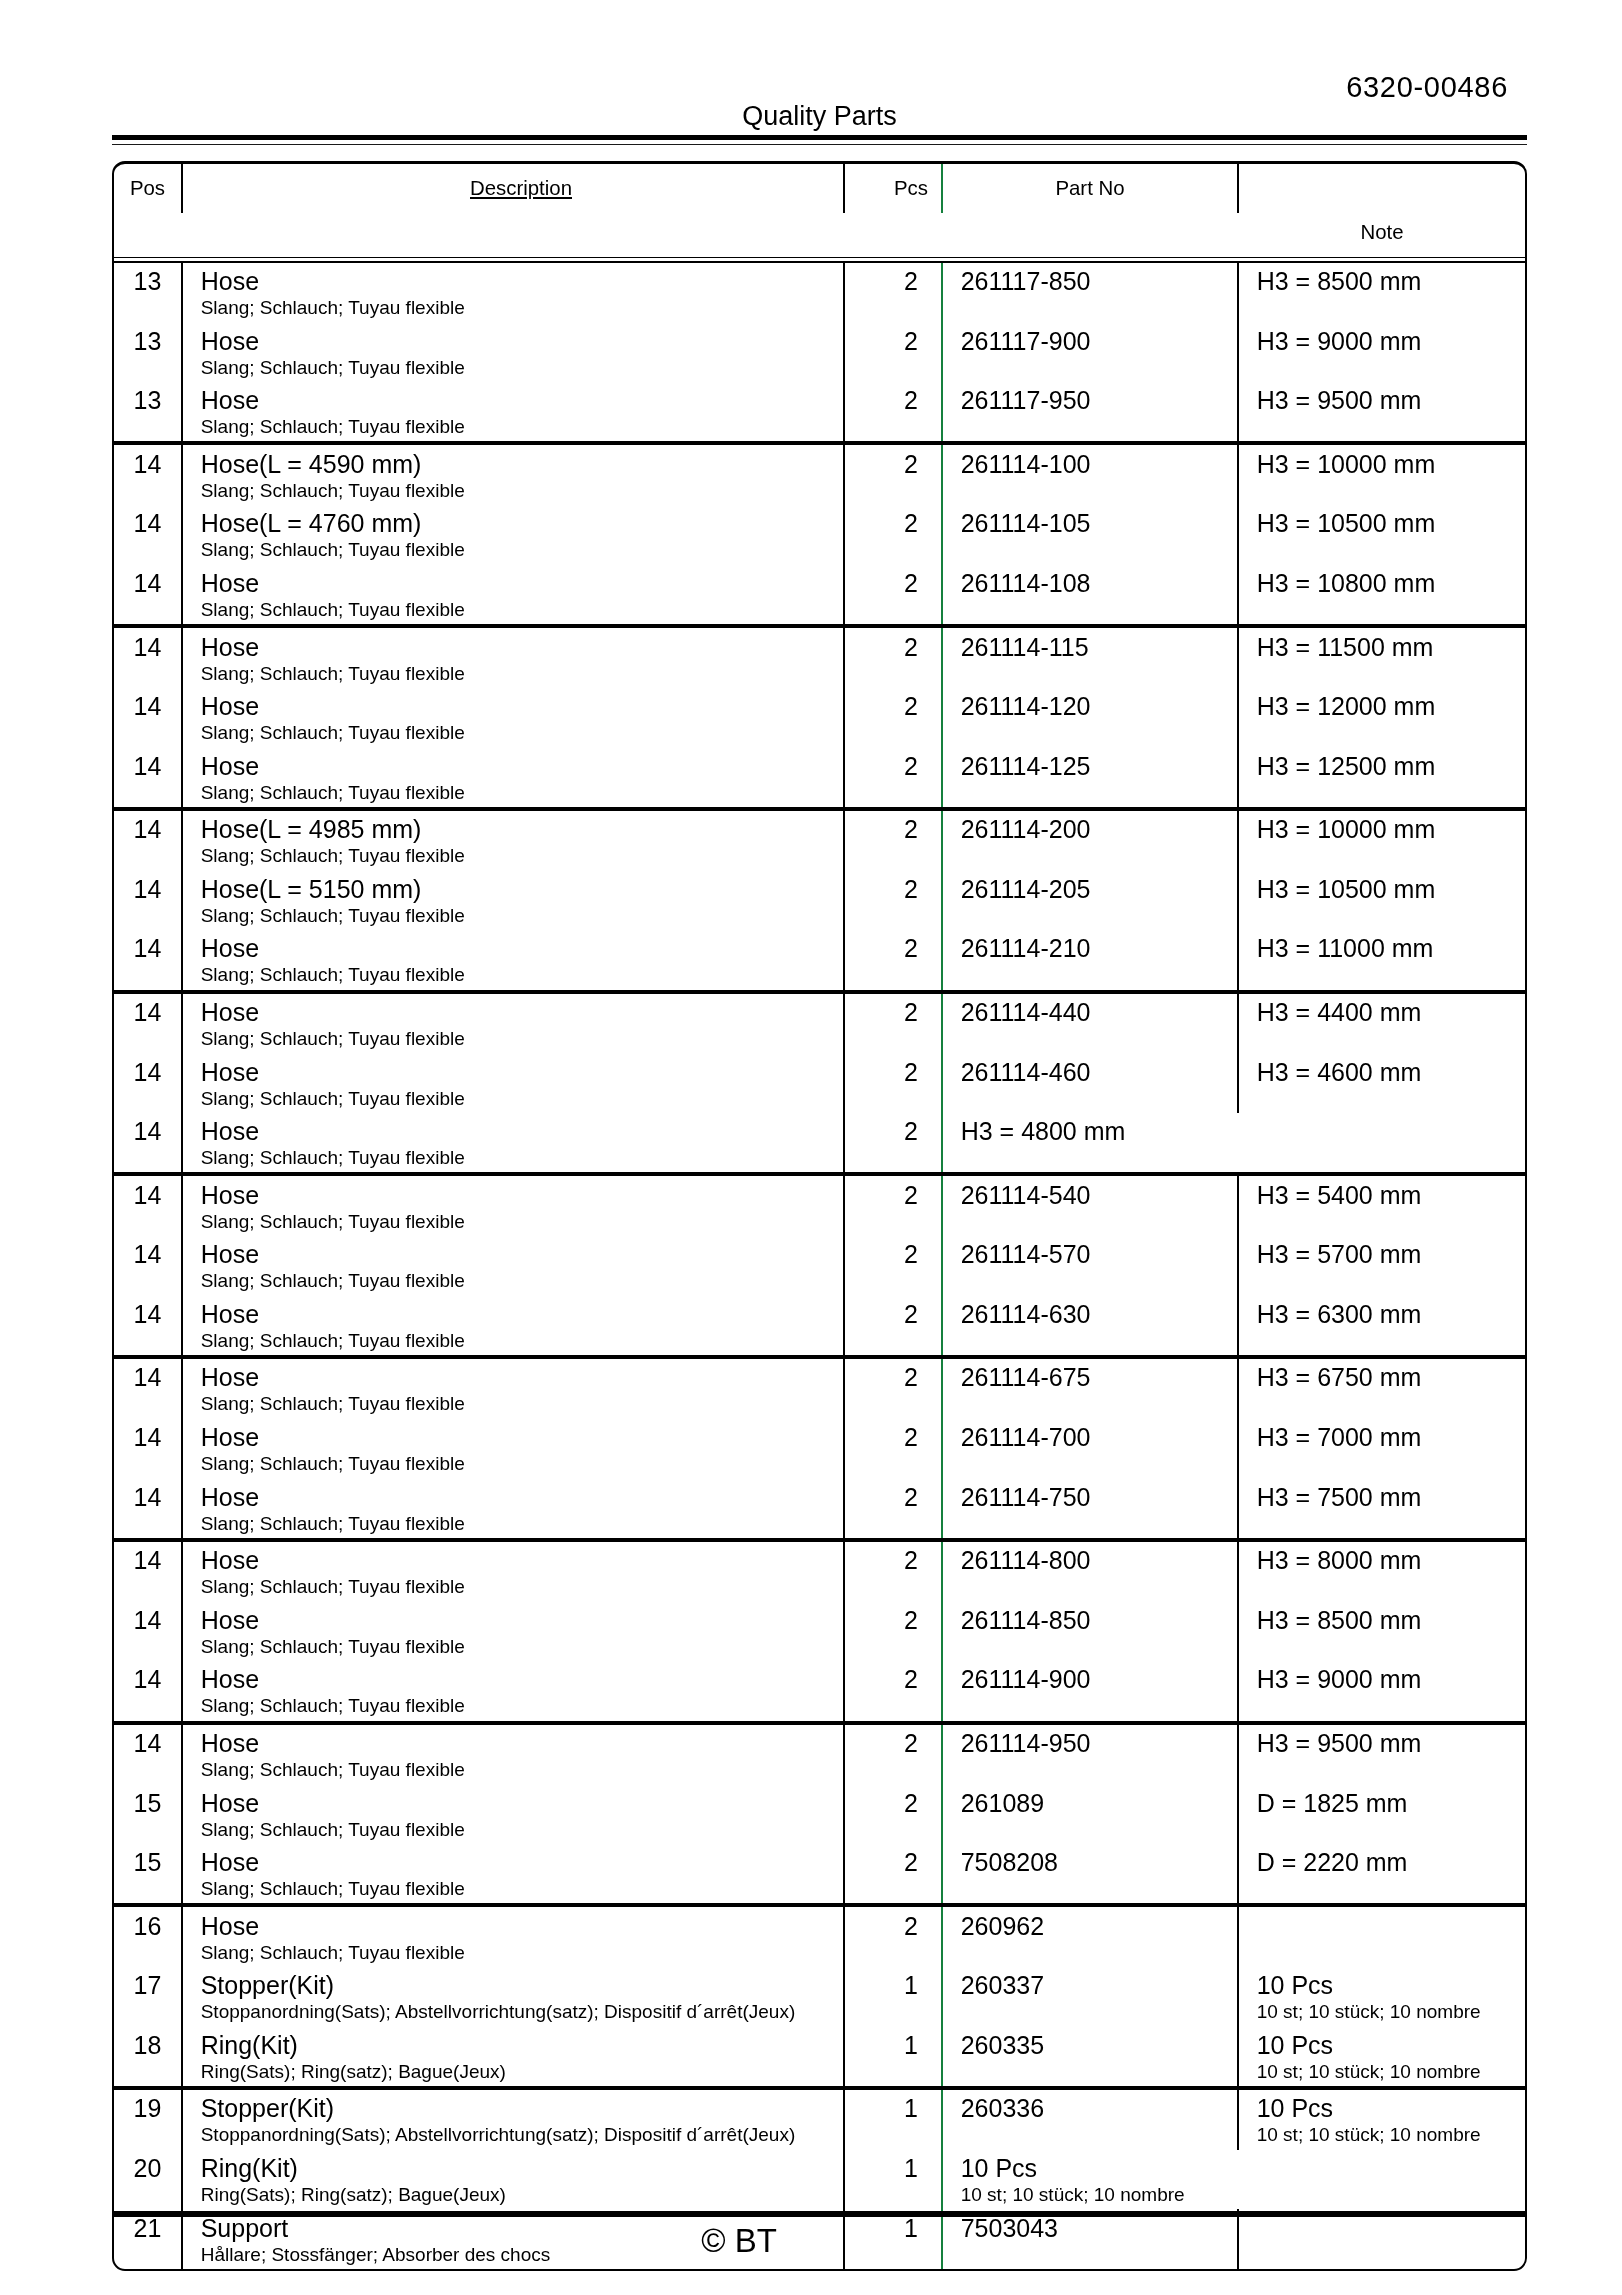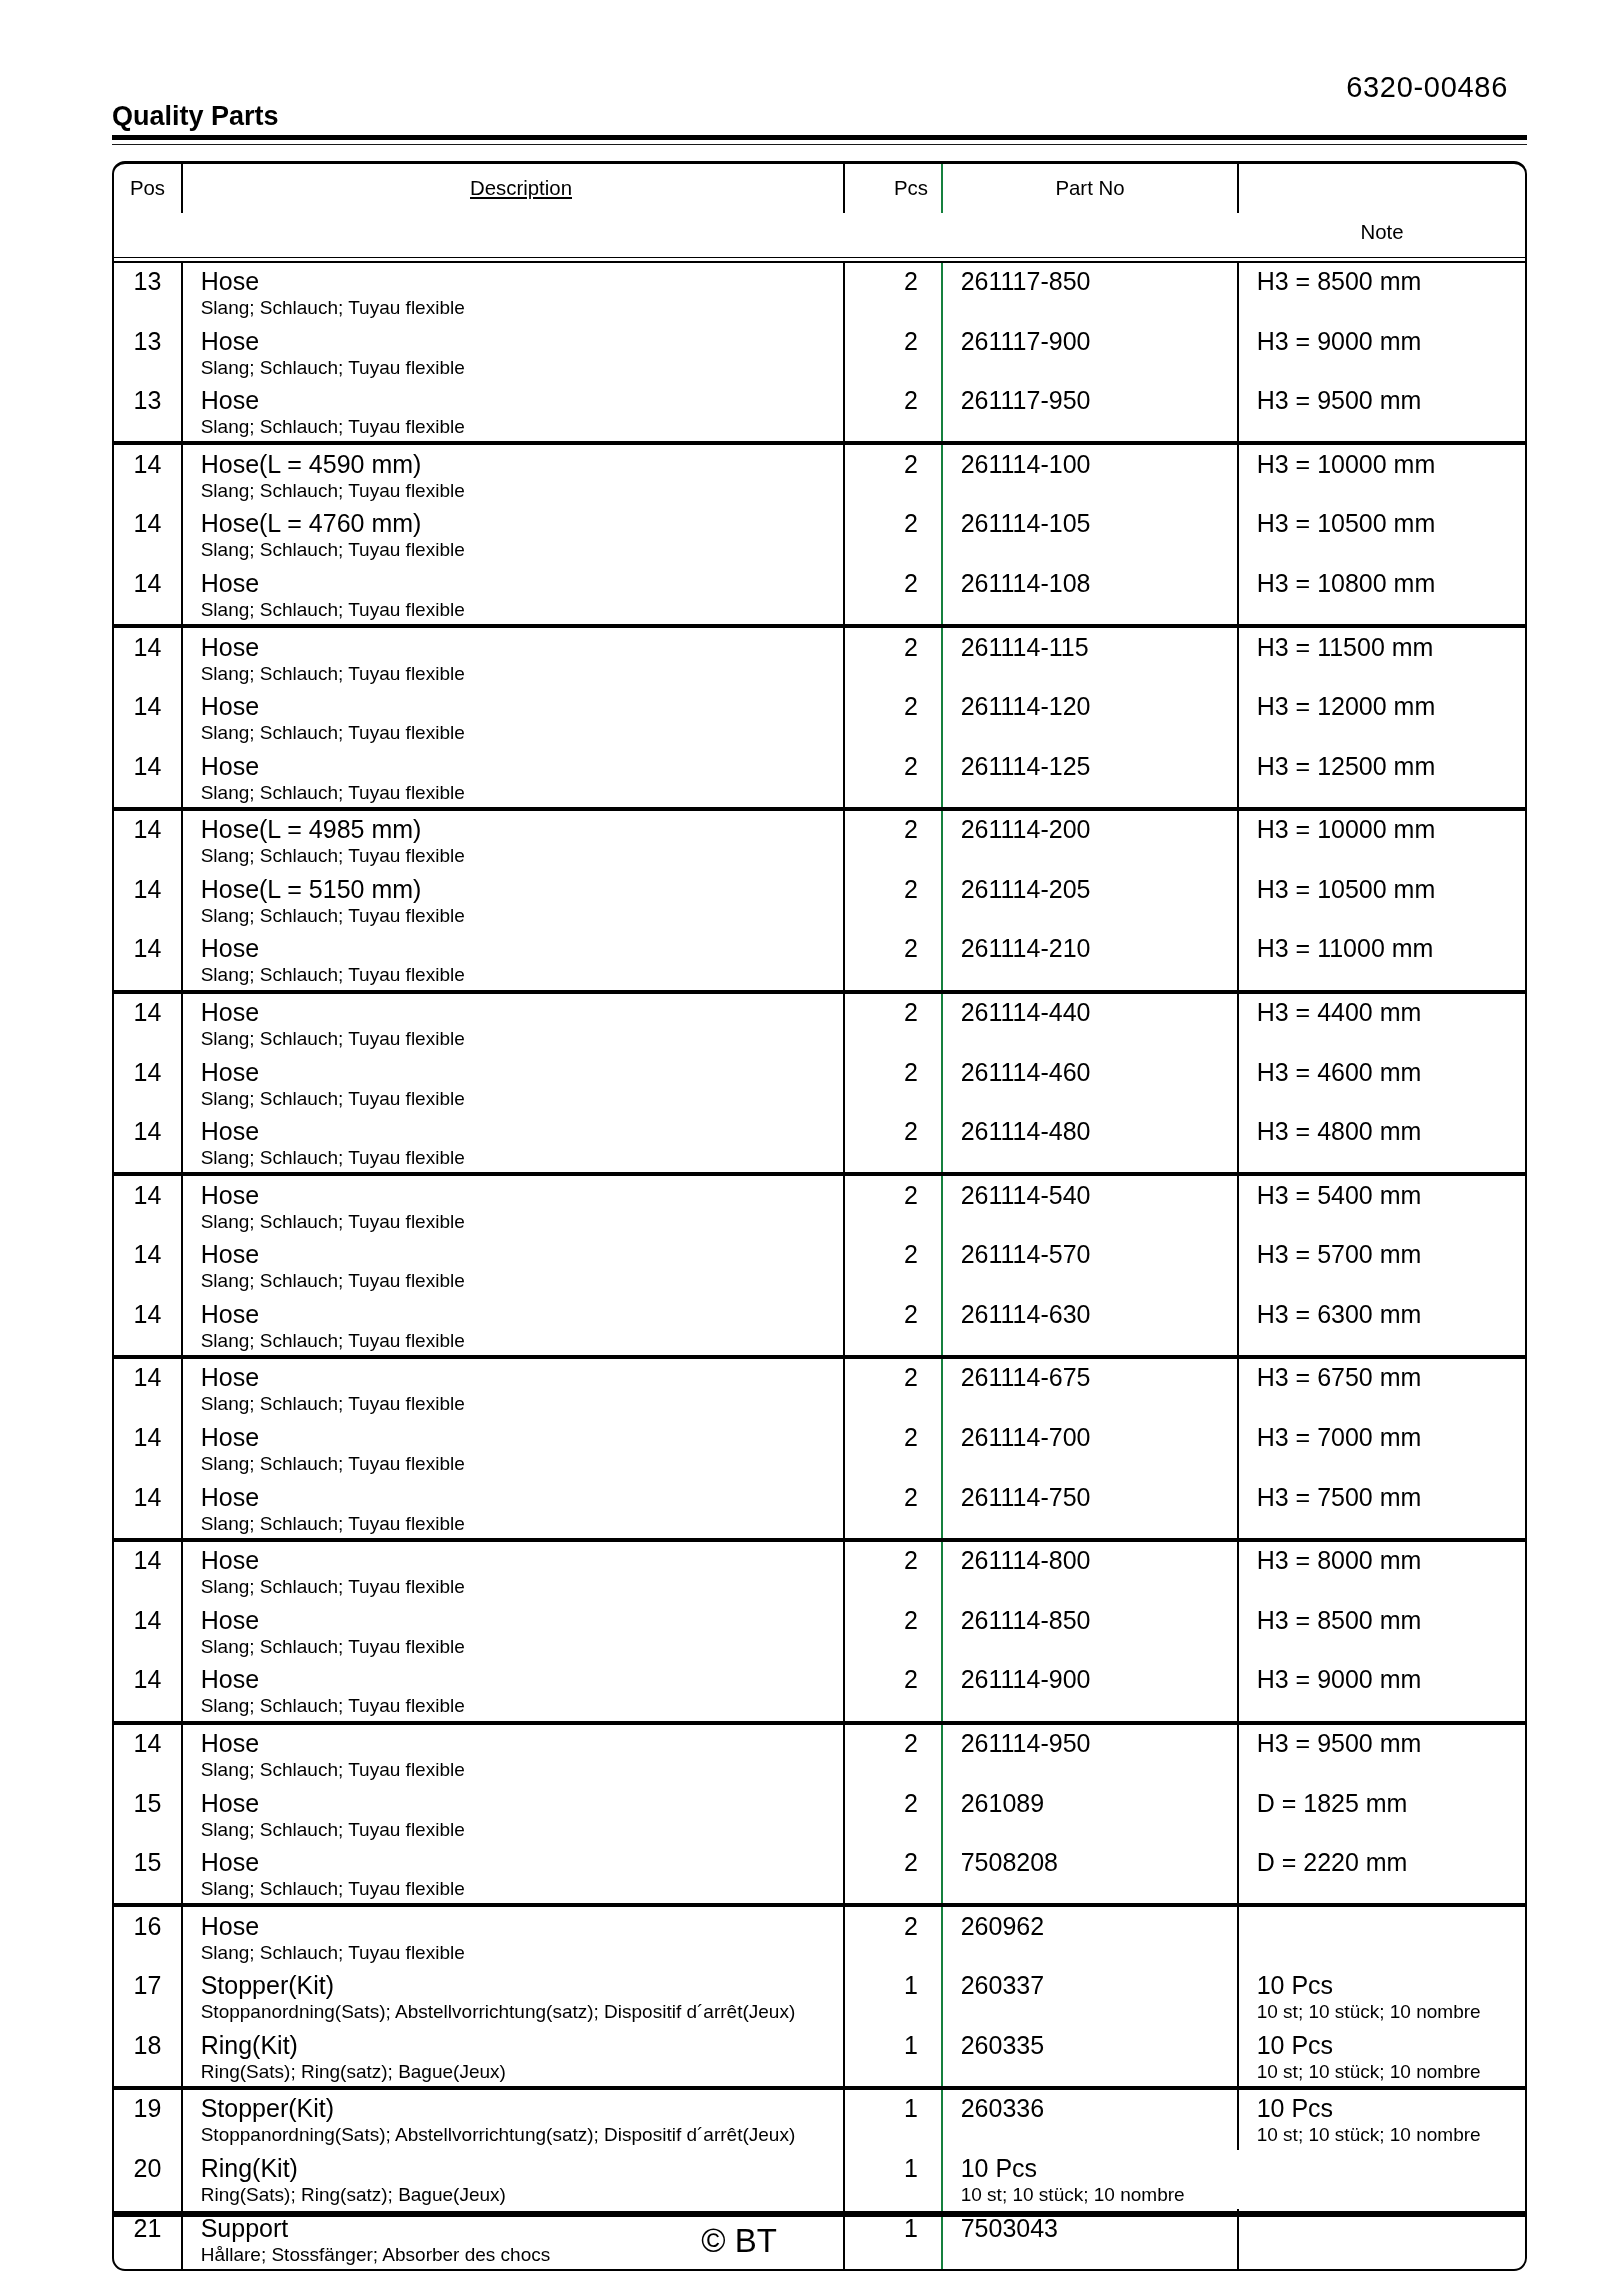--- a/index.html
+++ b/index.html
@@ -13,21 +13,21 @@
   }
   .content { position:absolute; left:112px; top:0; width:1415px; }
 
   
   .doc-number {
     position:absolute; top:71px; right:19px;
     font-size:29px; letter-spacing:0.7px;
   }
   .page-title {
     position:absolute; top:101px; left:0; width:100%;
-    font-size:27px; font-weight:bold;
+    text-align:center; font-size:27px; font-weight:normal;
   }
   .header-rule-thick { position:absolute; top:135px; left:0; width:100%; height:4.8px; background:#000; }
   .header-rule-thin  { position:absolute; top:144px; left:0; width:100%; height:1.4px; background:#1a1a1a; }
 
   
   .parts-table {
     position:absolute; top:161px; left:0; width:1415px;
     border-left:2.7px solid #000; border-right:2.7px solid #000;
     border-top:3.4px solid #000; border-bottom:2px solid #000;
     box-sizing:border-box;
@@ -282,21 +282,20 @@
     </div>
   </div>
 
   <div class="t-row">
     <div class="cell c-pos">14</div>
     <div class="cell c-desc">
       <div class="main">Hose</div>
       <div class="sub">Slang; Schlauch; Tuyau flexible</div>
     </div>
     <div class="cell c-pcs">2</div>
-    <div class="cell c-part">261114-480</div>
     <div class="cell c-note">
       <div class="main">H3 = 4800 mm</div>
 
     </div>
   </div>
 
   <div class="t-row">
     <div class="cell c-pos">14</div>
     <div class="cell c-desc">
       <div class="main">Hose</div>

